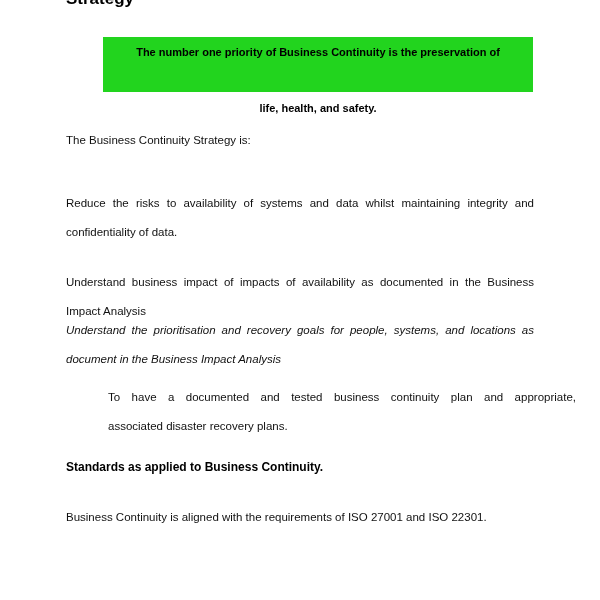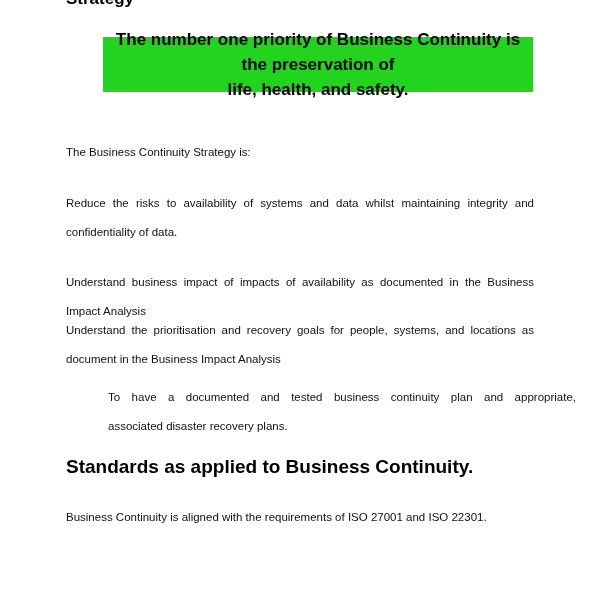--- a/index.html
+++ b/index.html
@@ -30,49 +30,50 @@
     left: 103px;
     top: 37px;
     width: 430px;
     height: 55px;
     display: flex;
     flex-direction: column;
     justify-content: center;
     text-align: center;
   }
   .callout .line {
-    font-size: 17px;
+    font-size: 11px;
     font-weight: bold;
     line-height: 25px;
+    margin-top: 31px;
   }
   .para {
     position: absolute;
     left: 66px;
     width: 468px;
     font-size: 11.5px;
     color: #111111;
   }
   .para .line {
     line-height: 29px;
     text-align: left;
   }
   .para .line.stretch {
     text-align: justify;
     text-align-last: justify;
   }
-  #p1 { top: 138px; }
+  #p1 { top: 126px; }
   #p2 { top: 181px; margin-top: 8px; }
   #p3 { top: 250px; margin-top: 18px; }
-  #p4 { top: 316px; }
+  #p4 { top: 316px; font-style: italic; }
   #p5 { top: 383px; margin-left: 42px; }
   .section-heading {
     position: absolute;
     left: 66px;
     top: 456px;
-    font-size: 19px;
+    font-size: 12px;
     font-weight: bold;
     line-height: 22px;
     white-space: nowrap;
     color: #000000;
   }
   #p6 { top: 503px; }
 </style>
 </head>
 <body>
 

